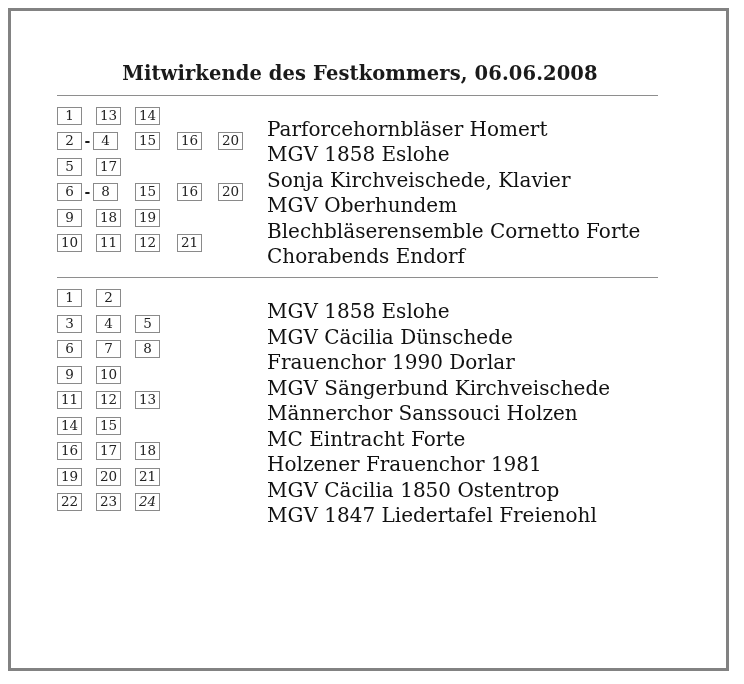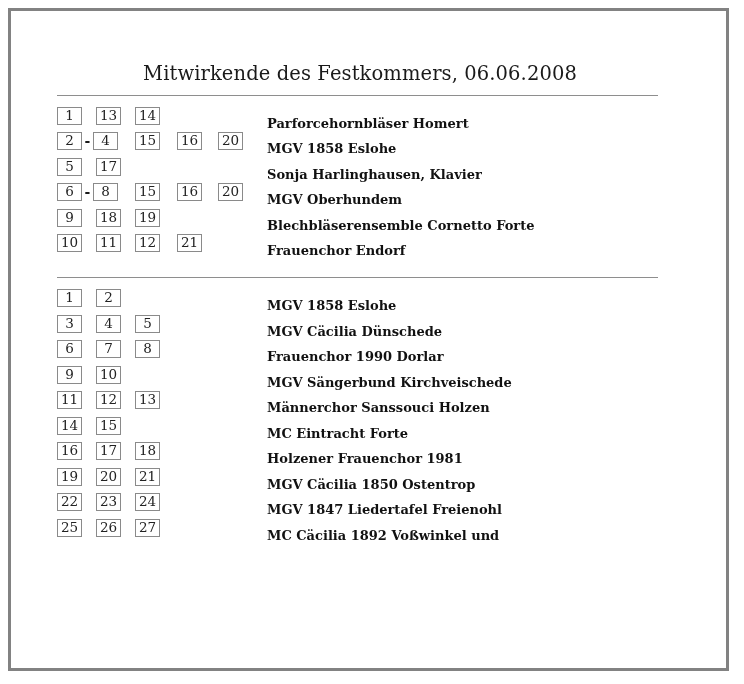--- a/index.html
+++ b/index.html
@@ -38,21 +38,21 @@
     position: absolute;
     left: 46px;
     width: 606px;
   }
   .section-festkommers { top: 53px; }
   .section-chorabend  { top: 266px; }
 
   .section-heading {
     text-align: center;
     font-size: 19.5px;
-    font-weight: normal;
+    font-weight: bold;
     letter-spacing: 0.1px;
     line-height: 1;
     padding-bottom: 11px;
     white-space: nowrap;
   }
 
   .section-rule {
     height: 0;
     border-top: 1.6px solid #8e8e8e;
     width: 601px;
@@ -96,23 +96,23 @@
     font-size: 14px;
     font-weight: bold;
     color: #1a1a1a;
     text-align: center;
     width: 11px;
   }
 
   .row-label {
     position: absolute;
     left: 210px;
-    top: 6px;
-    font-size: 13px;
-    font-weight: bold;
+    top: 12px;
+    font-size: 20px;
+    font-weight: normal;
     line-height: 25.5px;
     white-space: nowrap;
     color: #111111;
   }
 </style>
 </head>
 <body>
 
 <div class="page-frame">
   <div class="content">
@@ -138,21 +138,21 @@
               <div class="num-box" style="left: 161px;">20</div>
               <div class="dash" style="left: 25px;">-</div>
             </div>
             <div class="row-label">MGV 1858 Eslohe</div>
           </div>
           <div class="row">
             <div class="boxes">
               <div class="num-box" style="left: 0px;">5</div>
               <div class="num-box" style="left: 39px;">17</div>
             </div>
-            <div class="row-label">Sonja Harlinghausen, Klavier</div>
+            <div class="row-label">Sonja Kirchveischede, Klavier</div>
           </div>
           <div class="row">
             <div class="boxes">
               <div class="num-box" style="left: 0px;">6</div>
               <div class="num-box" style="left: 36px;">8</div>
               <div class="num-box" style="left: 78px;">15</div>
               <div class="num-box" style="left: 120px;">16</div>
               <div class="num-box" style="left: 161px;">20</div>
               <div class="dash" style="left: 25px;">-</div>
             </div>
@@ -166,21 +166,21 @@
             </div>
             <div class="row-label">Blechbläserensemble Cornetto Forte</div>
           </div>
           <div class="row">
             <div class="boxes">
               <div class="num-box" style="left: 0px;">10</div>
               <div class="num-box" style="left: 39px;">11</div>
               <div class="num-box" style="left: 78px;">12</div>
               <div class="num-box" style="left: 120px;">21</div>
             </div>
-            <div class="row-label">Frauenchor Endorf</div>
+            <div class="row-label">Chorabends Endorf</div>
           </div>
         </div>
     </div>
 
     <div class="section section-chorabend">
       <div class="section-rule"></div>
       <div class="rows">
           <div class="row">
             <div class="boxes">
               <div class="num-box" style="left: 0px;">1</div>
@@ -239,29 +239,21 @@
               <div class="num-box" style="left: 0px;">19</div>
               <div class="num-box" style="left: 39px;">20</div>
               <div class="num-box" style="left: 78px;">21</div>
             </div>
             <div class="row-label">MGV Cäcilia 1850 Ostentrop</div>
           </div>
           <div class="row">
             <div class="boxes">
               <div class="num-box" style="left: 0px;">22</div>
               <div class="num-box" style="left: 39px;">23</div>
-              <div class="num-box" style="left: 78px;">24</div>
+              <div class="num-box" style="left: 78px; font-style: italic;">24</div>
             </div>
             <div class="row-label">MGV 1847 Liedertafel Freienohl</div>
-          </div>
-          <div class="row">
-            <div class="boxes">
-              <div class="num-box" style="left: 0px;">25</div>
-              <div class="num-box" style="left: 39px;">26</div>
-              <div class="num-box" style="left: 78px;">27</div>
-            </div>
-            <div class="row-label">MC Cäcilia 1892 Voßwinkel und</div>
           </div>
         </div>
     </div>
 
   </div>
 </div>
 
 </body></html>

